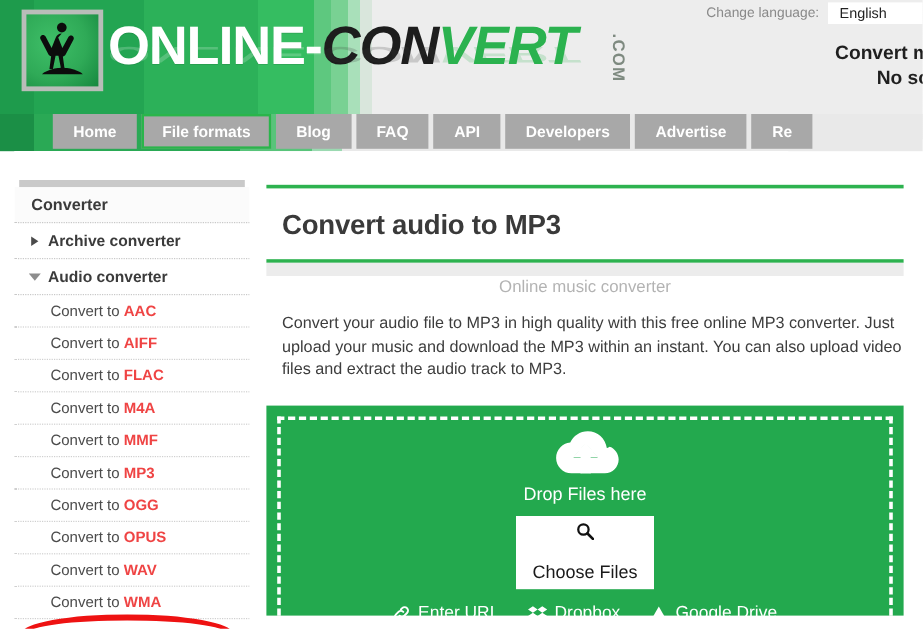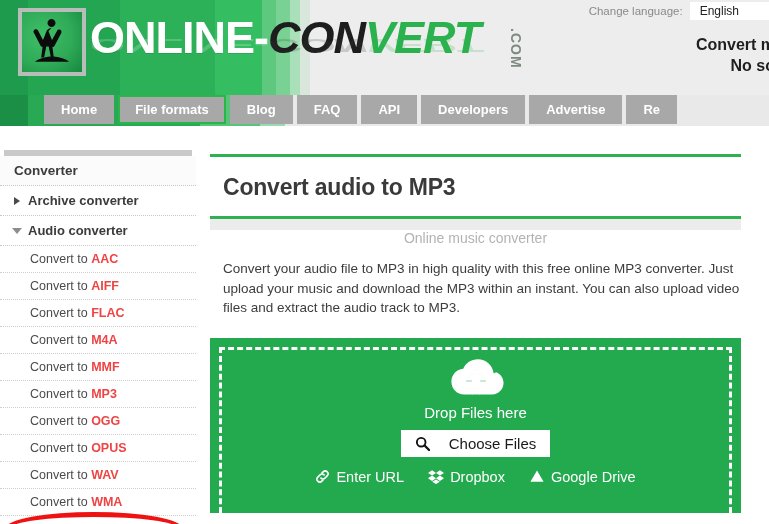--- a/index.html
+++ b/index.html
@@ -101,21 +101,21 @@
     height: 29px; background: #a8a8a8; color: #ffffff;
     font-size: 13px; font-weight: bold;
     display: flex; align-items: center; justify-content: center;
     padding: 0 16px; margin-right: 4px;
     white-space: nowrap; cursor: pointer;
     border: 1px solid transparent;
   }
   .nav-item.active { border: 2px solid #2ab54b; background: #a8a8a8; padding: 0 15px; }
 
   
-  .content { position: absolute; top: 126px; left: 0; width: 645px; height: 398px; background: #fff; }
+  .content { position: absolute; top: 126px; left: 12px; width: 645px; height: 398px; background: #fff; }
 
   .sidebar {
     position: absolute; left: 0; top: 0; width: 196px; height: 398px;
     background: #ffffff; overflow: hidden;
   }
   .sb-topbar { height: 6px; background: #c9c9c9; margin: 24px 4px 0 4px; }
   .sb-head {
     font-size: 13.5px; font-weight: bold; color: #3b3b3b;
     padding: 7px 0 7px 14px;
     border-bottom: 1px dotted #c8c8c8;
@@ -183,27 +183,27 @@
   }
   .dz-inner {
     position: absolute; left: 0; right: 0; top: 18px;
     display: flex; flex-direction: column; align-items: center;
   }
   .cloud-icon { width: 62px; height: 44px; }
   .dz-drop { color: #ffffff; font-size: 15px; margin-top: 4px; }
   .choose-btn {
     background: #ffffff; color: #1a1a1a; font-size: 15px;
     padding: 5px 14px; margin-top: 9px;
-    display: flex; align-items: center; gap: 19px; cursor: pointer;
+    display: flex; align-items: center; gap: 19px; cursor: pointer; flex-direction: column;
   }
   .links-row {
     display: flex; gap: 24px; margin-top: 12px;
     color: #ffffff; font-size: 14.5px;
   }
-  .link-pill { display: flex; align-items: flex-start; gap: 6px; cursor: pointer; }
+  .link-pill { display: flex; align-items: flex-end; gap: 6px; cursor: pointer; }
   svg { display: block; }
 </style>
 </head>
 <body>
 
 <div id="page">
 
   <div class="header">
 
     <div class="lang-bar">

